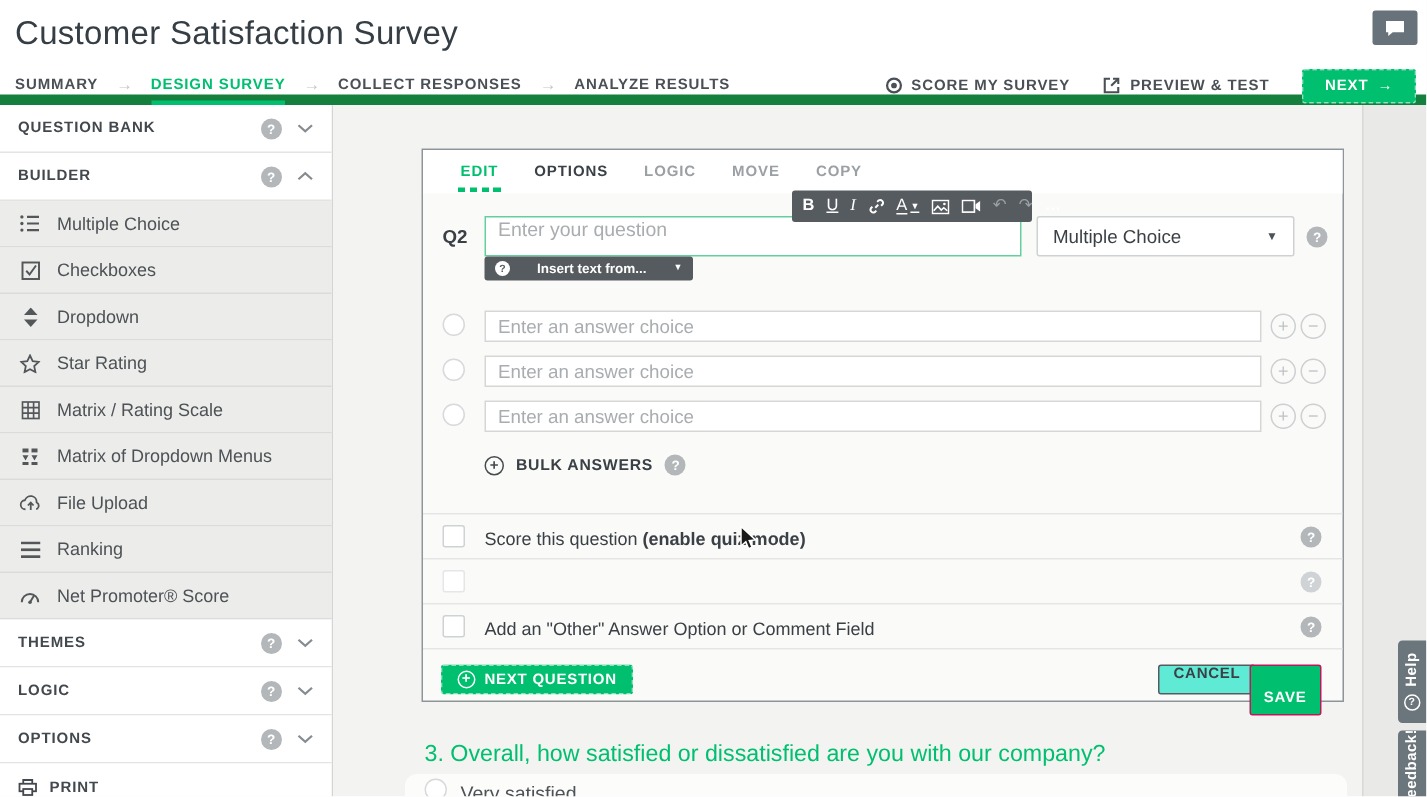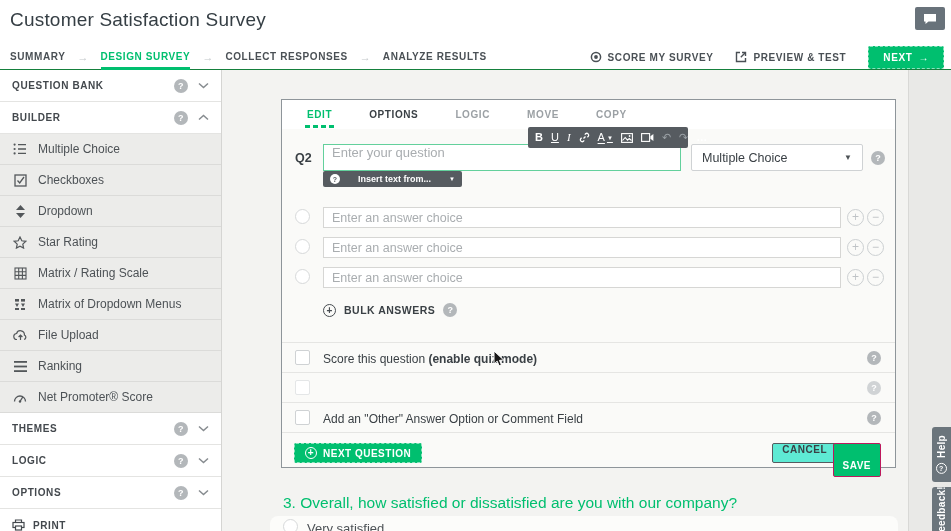--- a/index.html
+++ b/index.html
@@ -4,25 +4,25 @@
 <style>
   * { margin:0; padding:0; box-sizing:border-box; }
   html,body { background:#fff; }
   #app {
     position:relative; width:951px; height:531px; overflow:hidden;
     background:#fff; font-family:"Liberation Sans","DejaVu Sans",sans-serif;
     color:#43484d;
   }
   
   .header { position:absolute; left:0; top:0; width:951px; height:44px; background:#fff; }
-  .page-title { position:absolute; left:10px; top:9px; font-size:19px; color:#353e44; font-weight:normal; letter-spacing:.2px; }
+  .page-title { position:absolute; left:10px; top:9px; font-size:22px; color:#353e44; font-weight:normal; letter-spacing:.2px; }
   .bubble-btn { position:absolute; right:6px; top:7px; width:30px; height:23px; background:#68727a; border-radius:2px;
     display:flex; align-items:center; justify-content:center; cursor:pointer; }
   
-  .navbar { position:absolute; left:0; top:44px; width:951px; height:26px; background:#fff; border-bottom:1px solid #15803d; }
+  .navbar { position:absolute; left:0; top:44px; width:951px; height:26px; background:#fff; border-bottom:7px solid #15803d; }
   .nav-steps { position:absolute; left:10px; top:0; height:26px; display:flex; align-items:center; gap:12px; }
   .nav-step { position:relative; font-size:10px; font-weight:bold; letter-spacing:.6px; color:#4a5055; height:26px; line-height:26px; cursor:pointer; }
   .nav-step.active { color:#00bf6f; }
   .nav-step.active .step-underline { position:absolute; left:0; right:0; bottom:0; height:3px; background:#00bf6f; }
   .nav-arrow { color:#c3c7ca; font-size:11px; }
   .nav-actions { position:absolute; right:7px; top:0; height:26px; display:flex; align-items:center; gap:22px; }
   .nav-action { display:flex; align-items:center; gap:6px; font-size:10px; font-weight:bold; letter-spacing:.6px; color:#4a5055; cursor:pointer; }
   .next-btn { height:23px; padding:0 14px; background:#00bf6f; border:1px dashed rgba(255,255,255,.55); border-radius:2px;
     color:#fff; font-size:10px; font-weight:bold; letter-spacing:.6px; display:flex; align-items:center; gap:6px; cursor:pointer; }
   
@@ -40,21 +40,21 @@
   .content-bg { position:absolute; left:222px; top:70px; width:686px; height:461px; background:#f3f3f1; }
   .right-strip { position:absolute; left:908px; top:70px; width:43px; height:461px; background:#e9e9e7; border-left:1px solid #d8d8d6; }
   .vtab { position:absolute; background:#6b757c; border-radius:3px 0 0 3px; display:flex; align-items:center; justify-content:center; cursor:pointer; }
   .vtab .vtext { writing-mode:vertical-rl; transform:rotate(180deg); color:#fff; font-size:10px; font-weight:bold;
     display:flex; align-items:center; gap:5px; letter-spacing:.3px; }
   .vq { width:11px; height:11px; border:1px solid #fff; border-radius:50%; color:#fff; font-size:7px; font-weight:bold;
     display:flex; align-items:center; justify-content:center; transform:rotate(90deg); }
   
   .panel { position:absolute; left:281px; top:99px; width:615px; height:369px; background:#fafaf8; border:1px solid #8e959a; }
   .panel-tabs { position:absolute; left:0; top:0; right:0; height:29px; background:#fff; display:flex; align-items:center;
-    padding-left:25px; gap:37px; }
+    padding-left:25px; gap:24px; }
   .ptab { position:relative; height:29px; line-height:29px; font-size:10px; font-weight:bold; letter-spacing:.6px; color:#9ba0a4; cursor:pointer; }
   .ptab.strong { color:#3a4045; }
   .ptab.active { color:#00bf6f; }
   .ptab.active .ptab-underline { position:absolute; left:-2px; right:-2px; bottom:1px; height:3px;
     background:repeating-linear-gradient(90deg,#00bf6f 0 5px,#ffffff 5px 8px); }
   
   .fmt-toolbar { position:absolute; left:246px; top:27px; width:160px; height:21px; background:#565b60; border-radius:2px;
     display:flex; align-items:center; padding:0 7px; gap:8px; z-index:5; }
   .fbtn { color:#fff; font-size:11px; line-height:1; cursor:pointer; display:flex; align-items:center; }
   .fbtn.b { font-weight:bold; } .fbtn.u { text-decoration:underline; } .fbtn.i { font-style:italic; font-family:"Liberation Serif",serif; }

